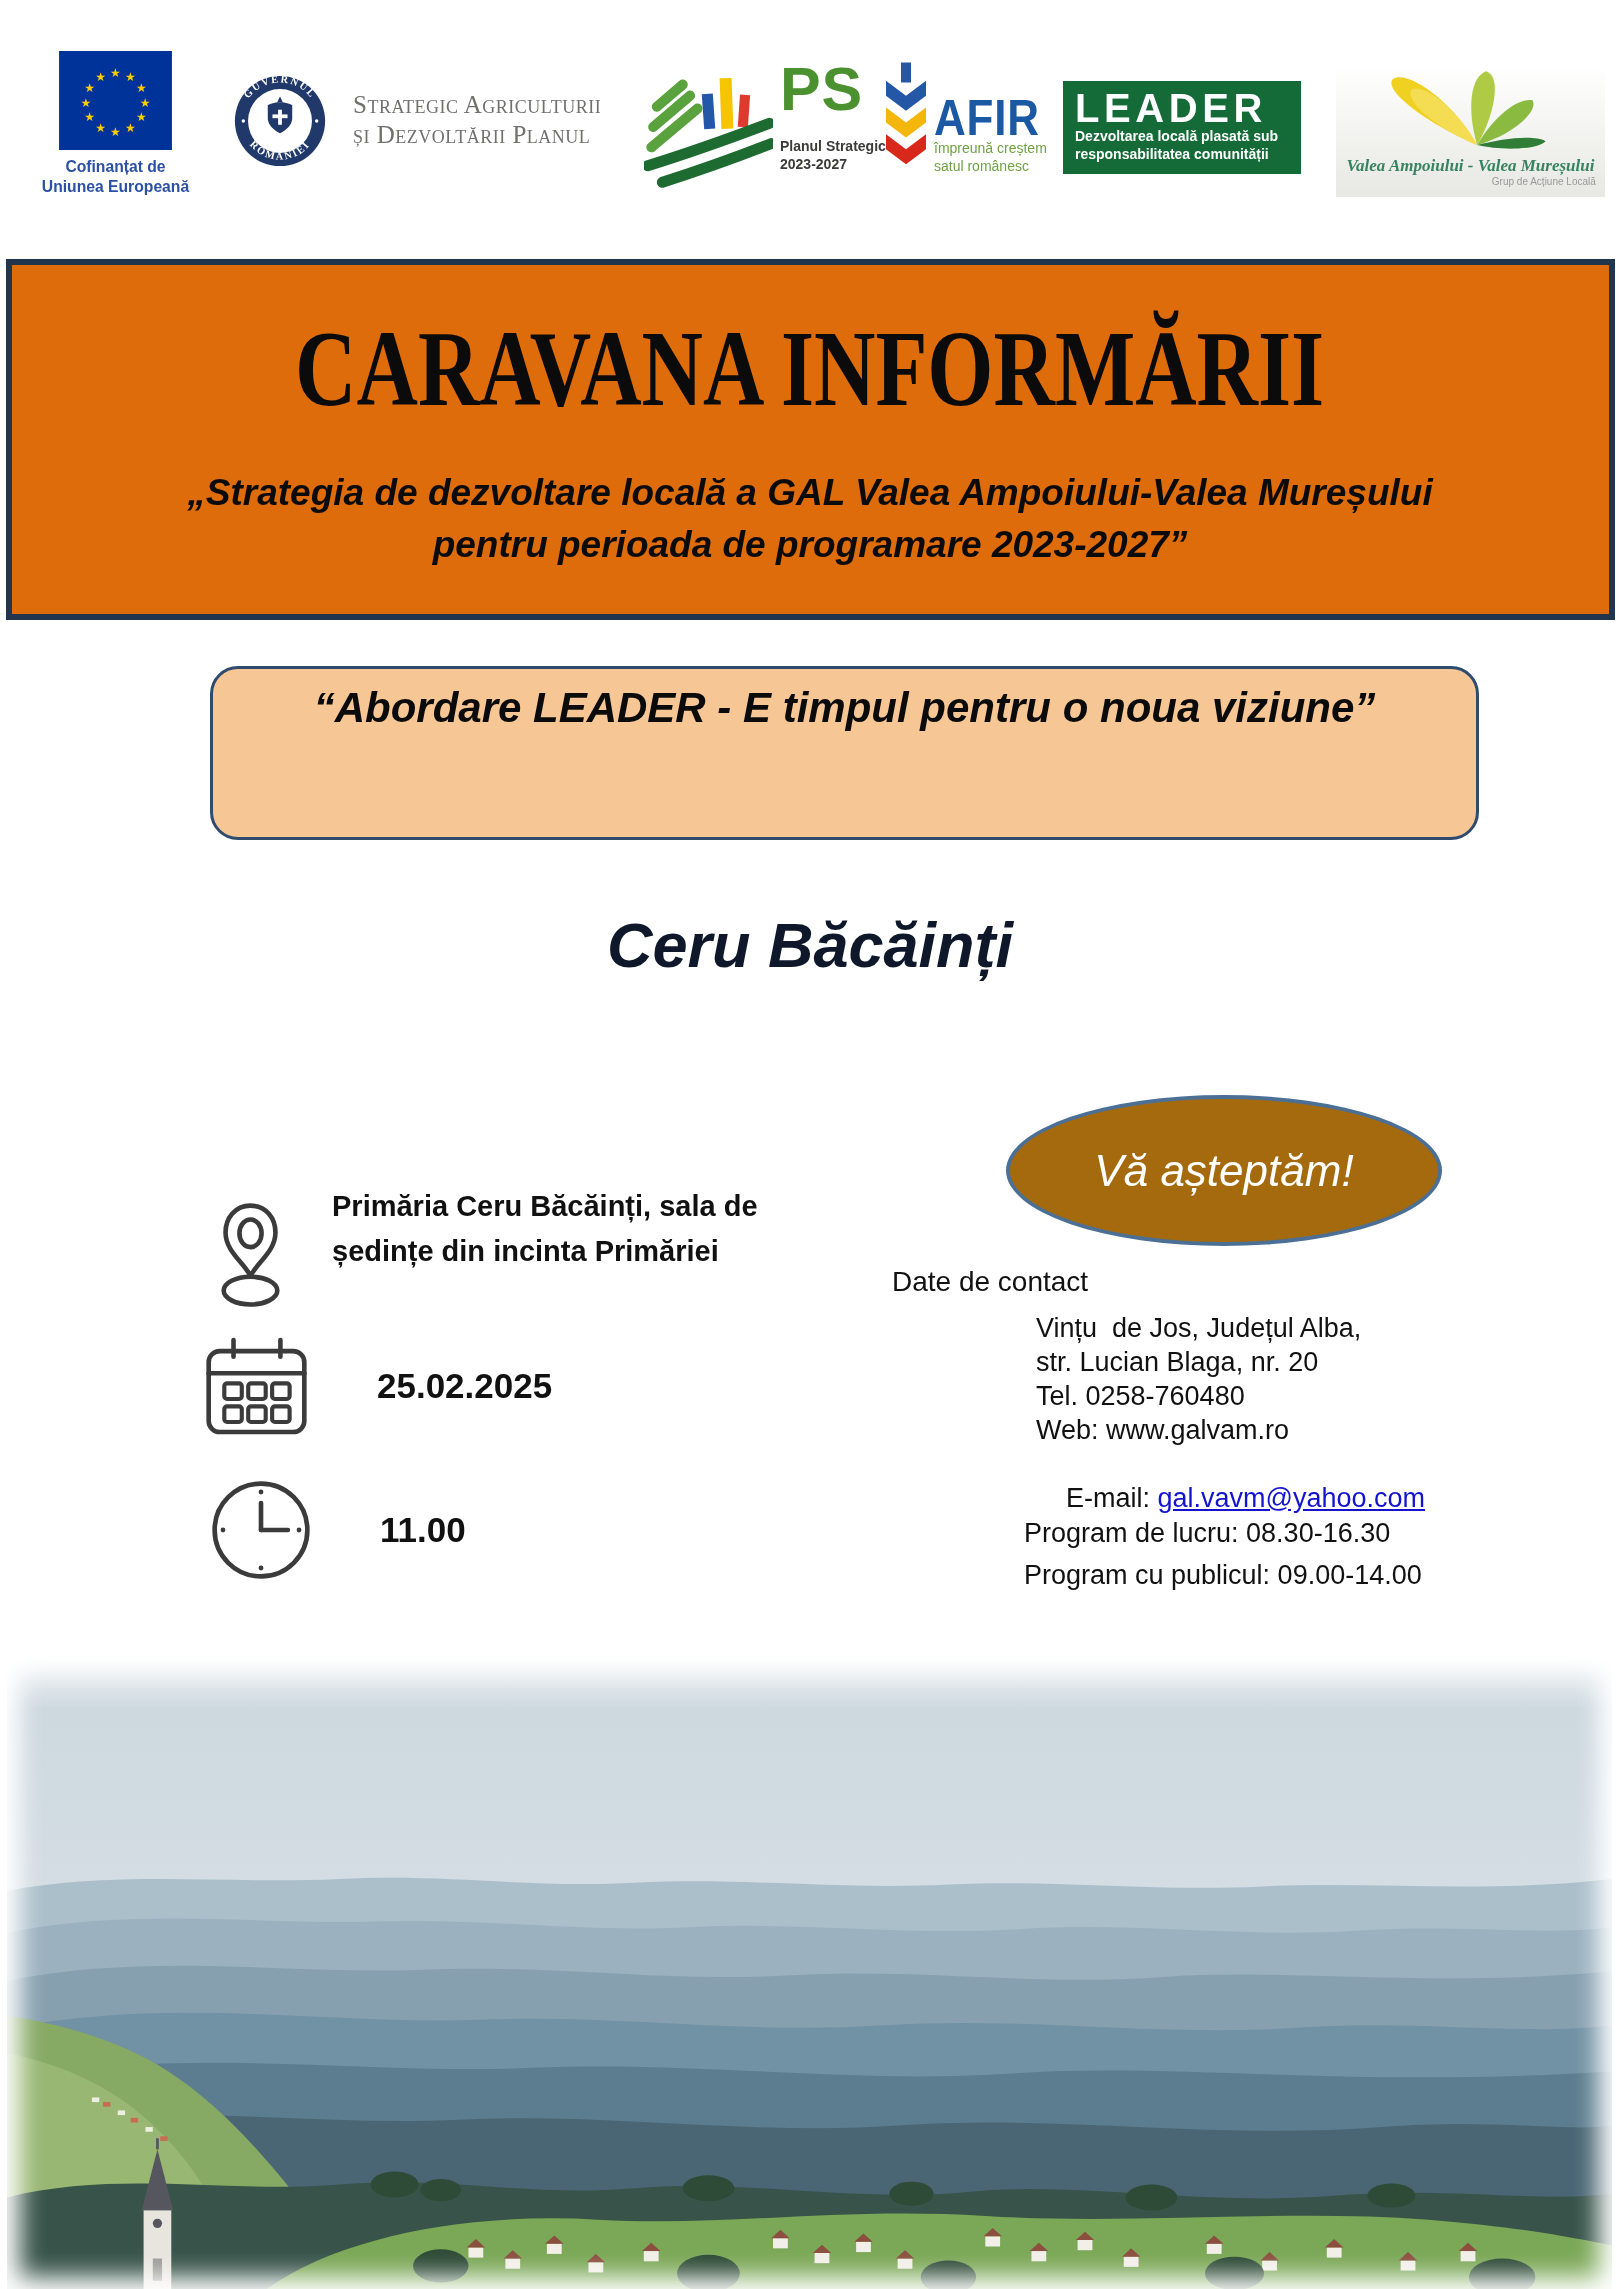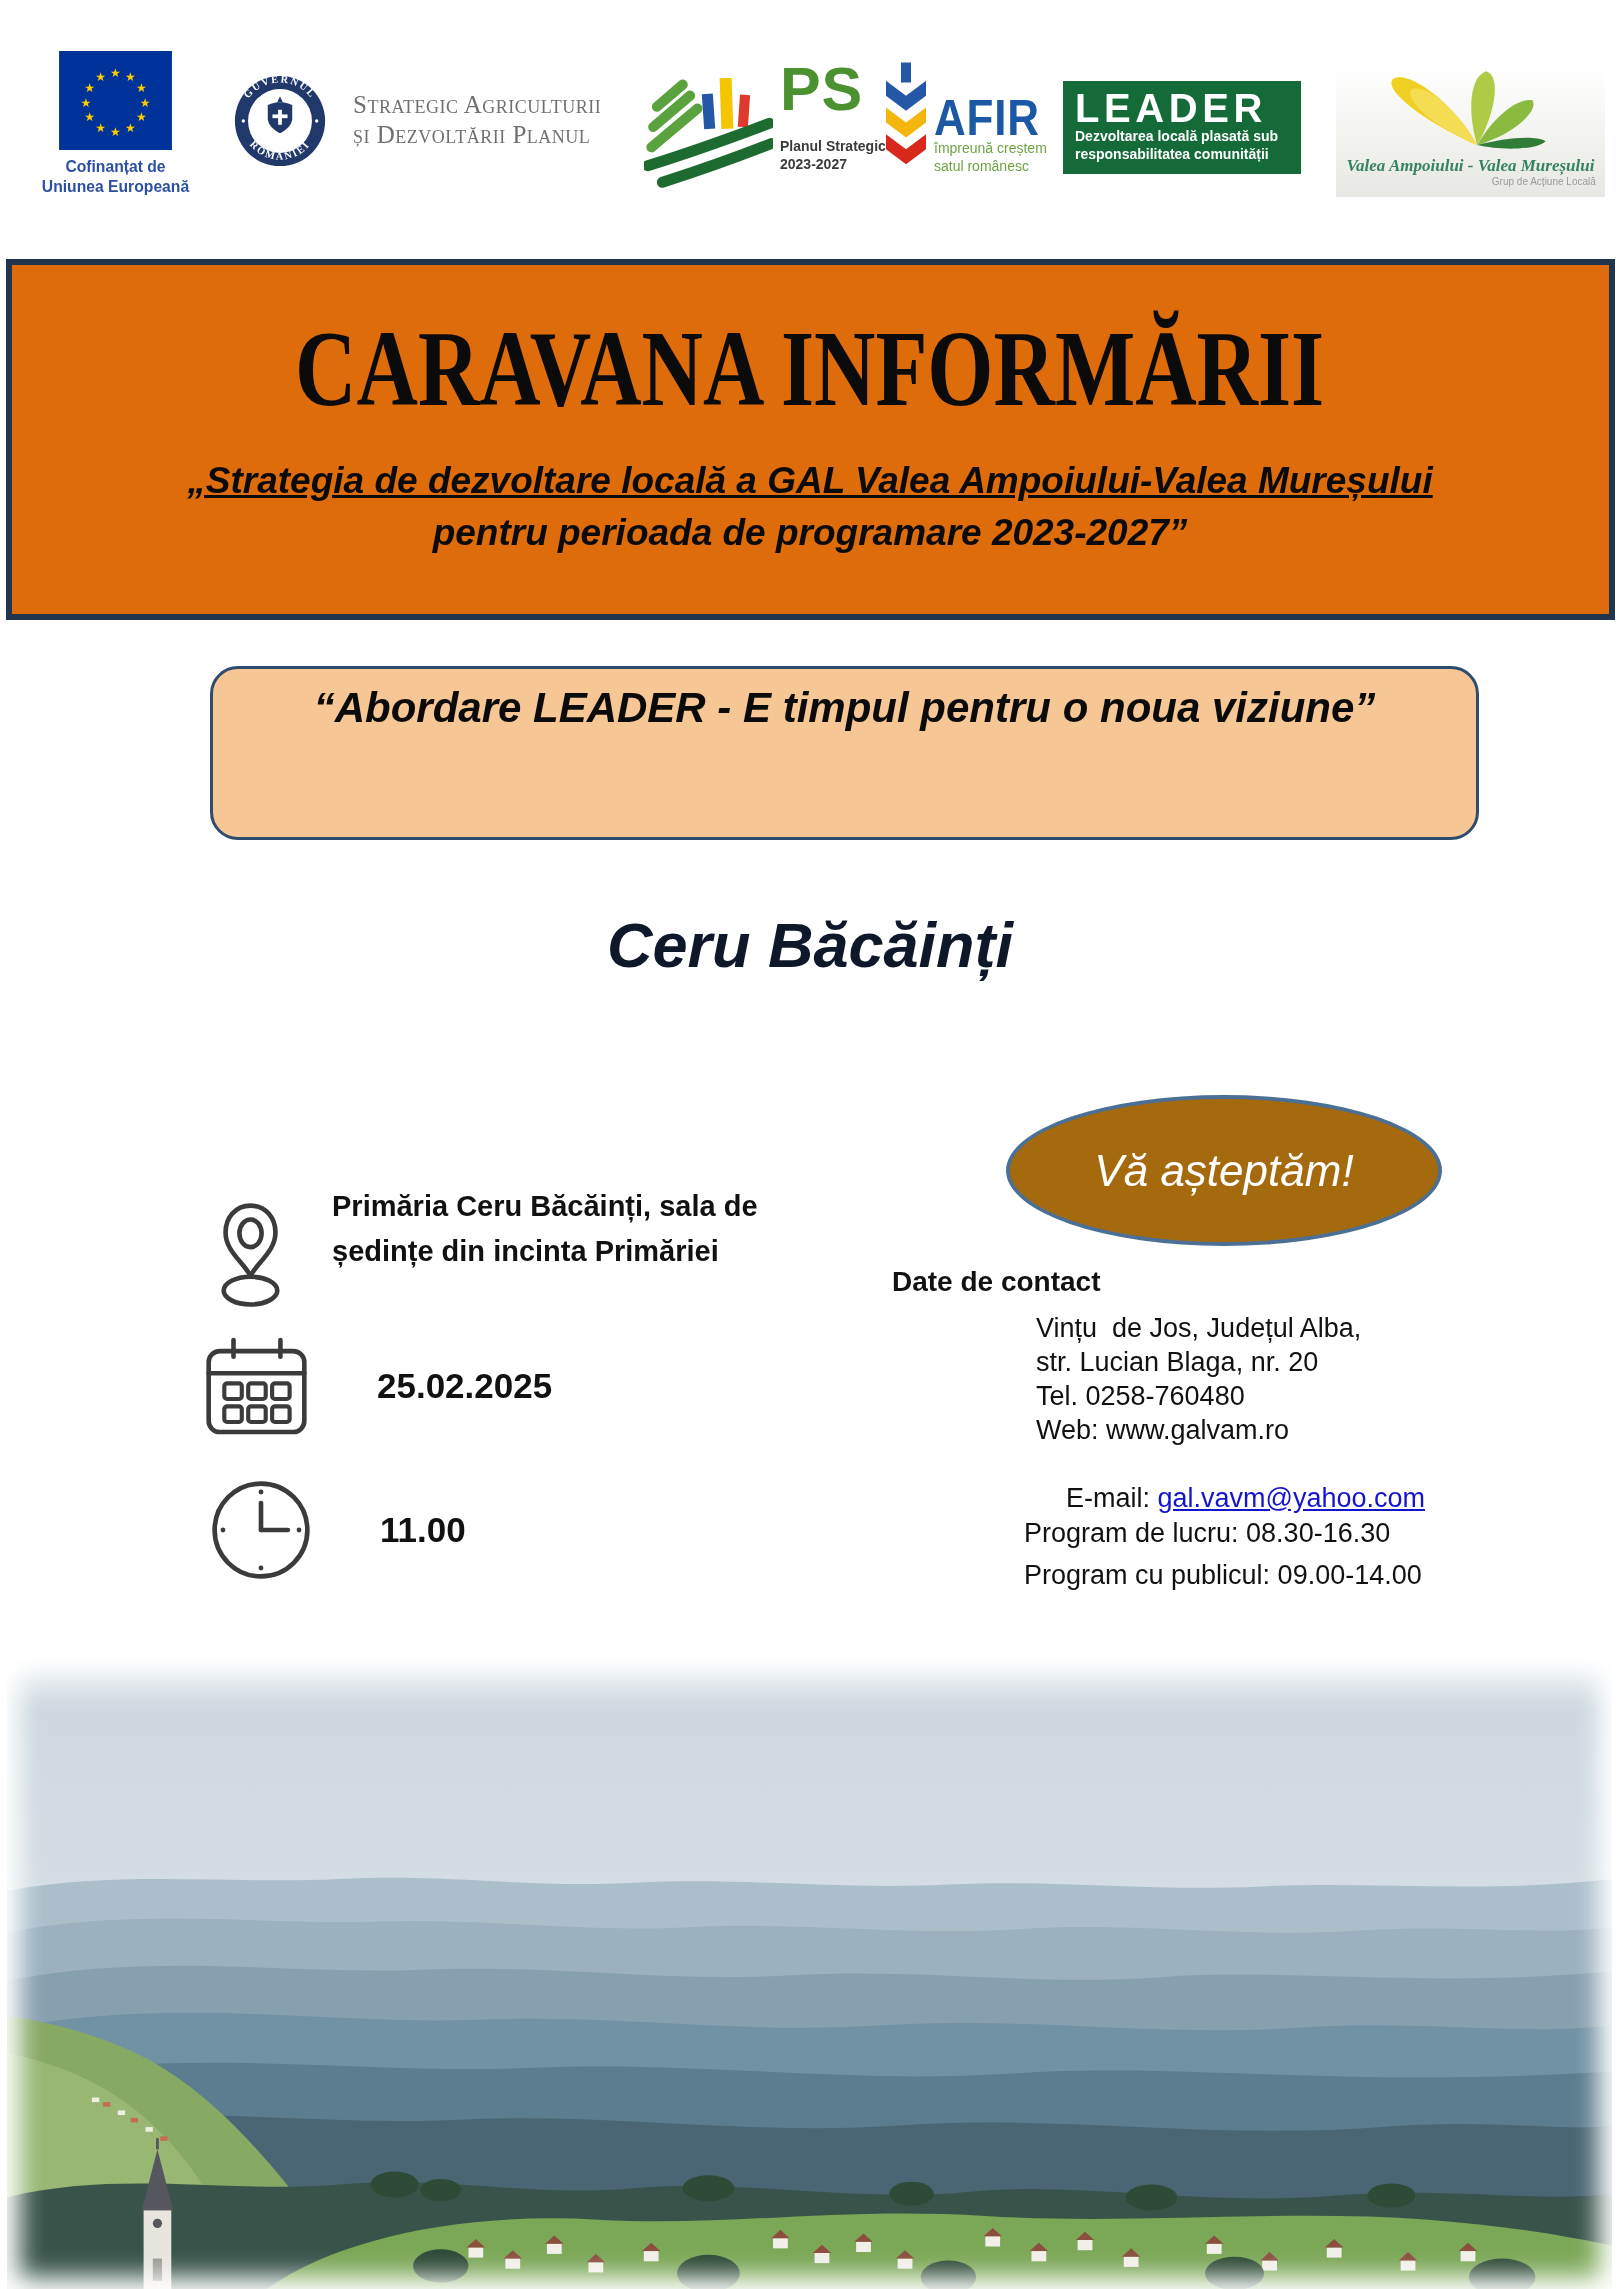--- a/index.html
+++ b/index.html
@@ -55,21 +55,21 @@
     display:flex; align-items:center; justify-content:center; box-sizing:border-box; }
   .badge-text { color:#ffffff; font-style:italic; font-size:44px; }
 
   
   .venue { left:332px; top:1184px; width:535px;
     font-weight:bold; font-size:29px; line-height:45px; color:#111; }
   .big-fact { font-weight:bold; font-size:35px; color:#111; }
   .pict { stroke:#3B3B3B; fill:none; stroke-linecap:round; stroke-linejoin:round; }
 
   
-  .contact-head { left:892px; top:1266px; font-weight:bold; font-size:28px; color:#111; }
+  .contact-head { left:892px; top:1266px; font-weight:normal; font-size:28px; color:#111; }
   .contact-line { left:1036px; font-size:27px; line-height:34px; color:#111; white-space:pre-wrap; }
   .email-link { color:#1414CE; text-decoration:underline; }
   .sched-line { left:1024px; font-size:27px; color:#111; }
 
   
   .photo { left:7.4px; top:1655px; width:1605px; height:635px; }
   .photo svg { display:block; width:100%; height:100%; }
   .photo-fade { left:7.4px; top:1655px; width:1605px; height:635px; pointer-events:none;
     box-shadow:inset 0 0 24px 13px #ffffff; }
 </style>
@@ -178,21 +178,21 @@
       </svg>
       <div class="gal-name">Valea Ampoiului - Valea Mureșului</div>
       <div class="gal-sub">Grup de Acțiune Locală</div>
     </div>
   </div>
 
   <div class="abs banner">
     <div class="banner-title">
       <span>CARAVANA INFORMĂRII</span>
     </div>
-    <div class="banner-sub" style="margin-top:23px;text-decoration:underline;">„Strategia de dezvoltare locală a GAL Valea Ampoiului-Valea Mureșului</div>
+    <div class="banner-sub" style="margin-top:35px;">„Strategia de dezvoltare locală a GAL Valea Ampoiului-Valea Mureșului</div>
     <div class="banner-sub">pentru perioada de  programare 2023-2027”</div>
   </div>
 
   <div class="abs event-box">
     <div class="event-line2">“Abordare LEADER - E timpul pentru o noua viziune”</div>
   </div>
 
   <div class="abs city-title">Ceru Băcăinți</div>
 
   <div class="abs badge">

